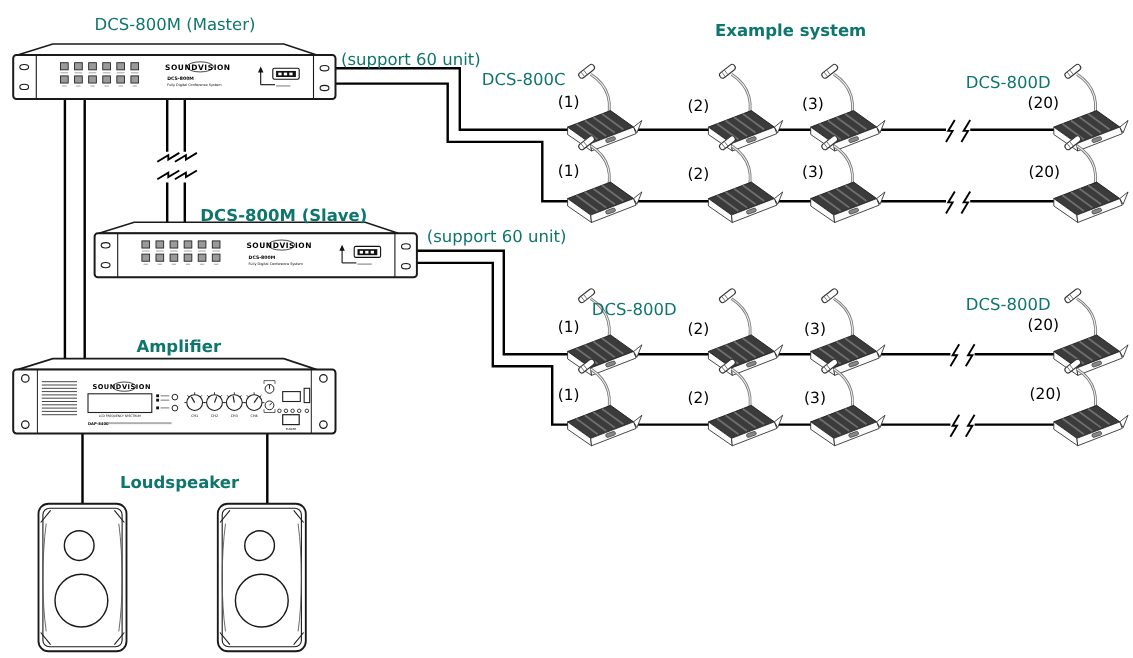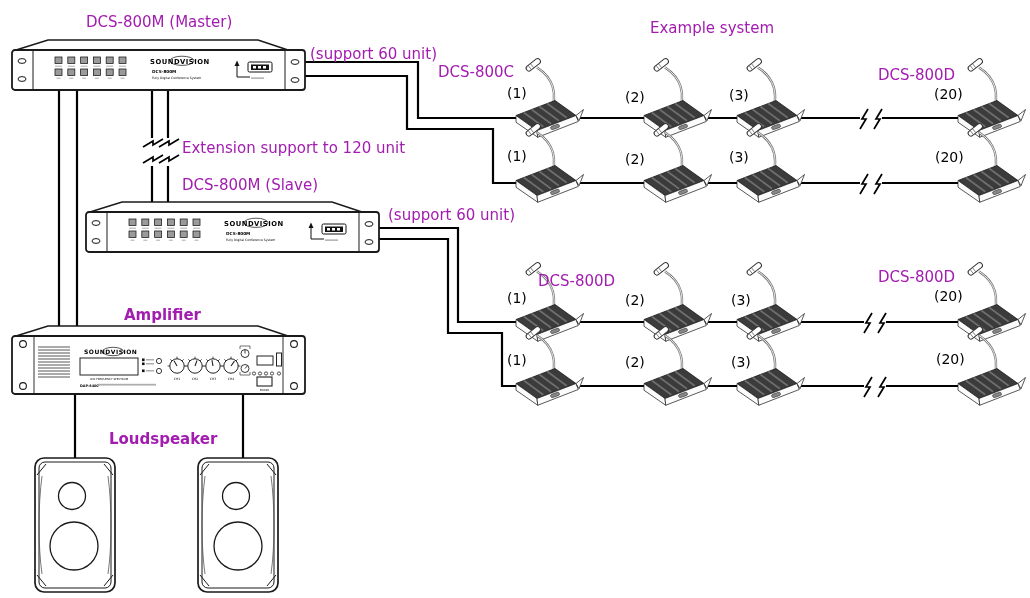--- a/index.html
+++ b/index.html
@@ -1,20 +1,20 @@
 <!DOCTYPE html>
 <html><head>
 <meta charset="utf-8">
 <style>
   html,body{margin:0;padding:0;background:#fff;}
   #stage{position:relative;width:1030px;height:598px;background:#fff;overflow:hidden;
          font-family:"DejaVu Sans",sans-serif;}
   #art{position:absolute;left:0;top:0;z-index:1;}
-  .lbl{position:absolute;z-index:2;font-size:15px;color:#a21caf;white-space:nowrap;letter-spacing:0px;}
-  .lbl.bold{font-weight:normal;}
+  .lbl{position:absolute;z-index:2;font-size:15px;color:#0f766e;white-space:nowrap;letter-spacing:0px;}
+  .lbl.bold{font-weight:bold;}
   .num{position:absolute;z-index:3;font-size:14px;color:#000;white-space:nowrap;}
   svg text{font-family:"DejaVu Sans",sans-serif;fill:#000;}
   .brand{font-weight:bold;letter-spacing:0.5px;}
 </style>
 </head>
 <body>
 
 <div id="stage">
 
 <svg id="art" width="1030" height="598" viewBox="0 0 1030 598">
@@ -297,22 +297,21 @@
 
     <use href="#mic-unit" transform="translate(501,316) scale(0.75)"></use>
     <use href="#mic-unit" transform="translate(629,316) scale(0.75)"></use>
     <use href="#mic-unit" transform="translate(722,316) scale(0.75)"></use>
     <use href="#mic-unit" transform="translate(943,316) scale(0.75)"></use>
   </g>
 </svg>
 
   <div class="lbl" style="left:86px;top:13px;">DCS-800M (Master)</div>
   <div class="lbl" style="left:310px;top:45px;">(support 60 unit)</div>
-  <div class="lbl bold" style="left:182px;top:139px;">Extension support to 120 unit</div>
-  <div class="lbl" style="left:182px;top:176px;">DCS-800M (Slave)</div>
+  <div class="lbl" style="left:182px;top:187px;font-weight:bold;">DCS-800M (Slave)</div>
   <div class="lbl" style="left:388px;top:206px;">(support 60 unit)</div>
   <div class="lbl" style="left:124px;top:306px;font-weight:bold;">Amplifier</div>
   <div class="lbl" style="left:109px;top:430px;font-weight:bold;">Loudspeaker</div>
   <div class="lbl bold" style="left:650px;top:19px;">Example system</div>
 
   <div class="lbl" style="left:438px;top:63px;text-align:center;">DCS-800C</div>
   <div class="lbl" style="left:878px;top:66px;">DCS-800D</div>
   <div class="lbl" style="left:538px;top:272px;">DCS-800D</div>
   <div class="lbl" style="left:878px;top:268px;">DCS-800D</div>
 

